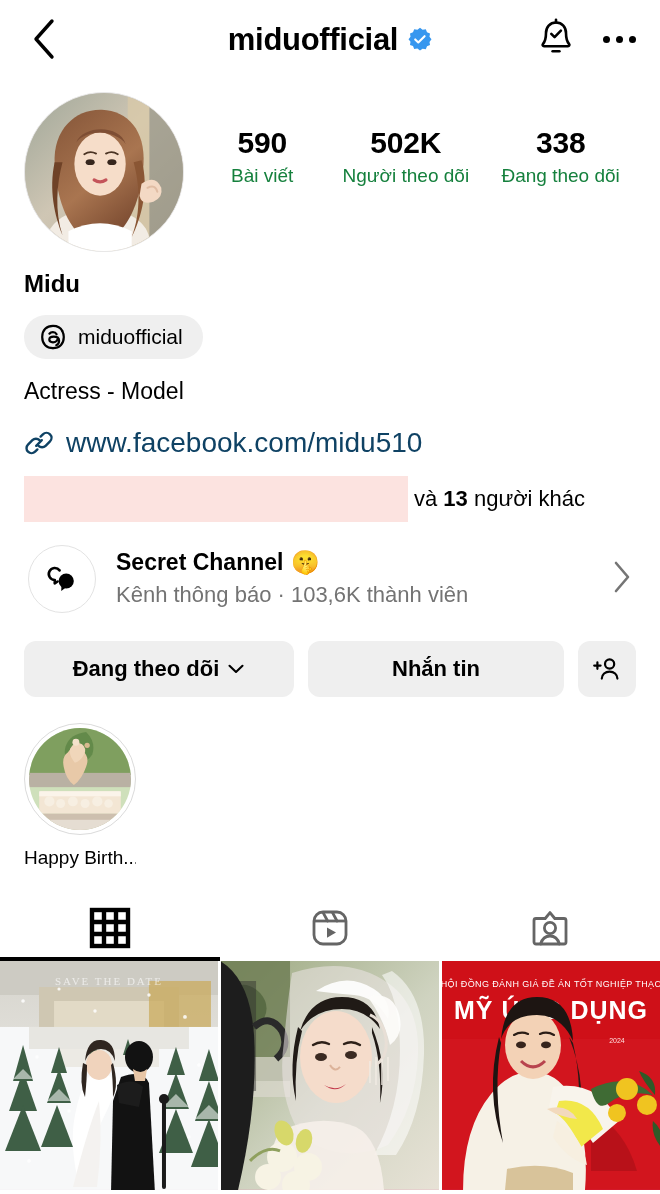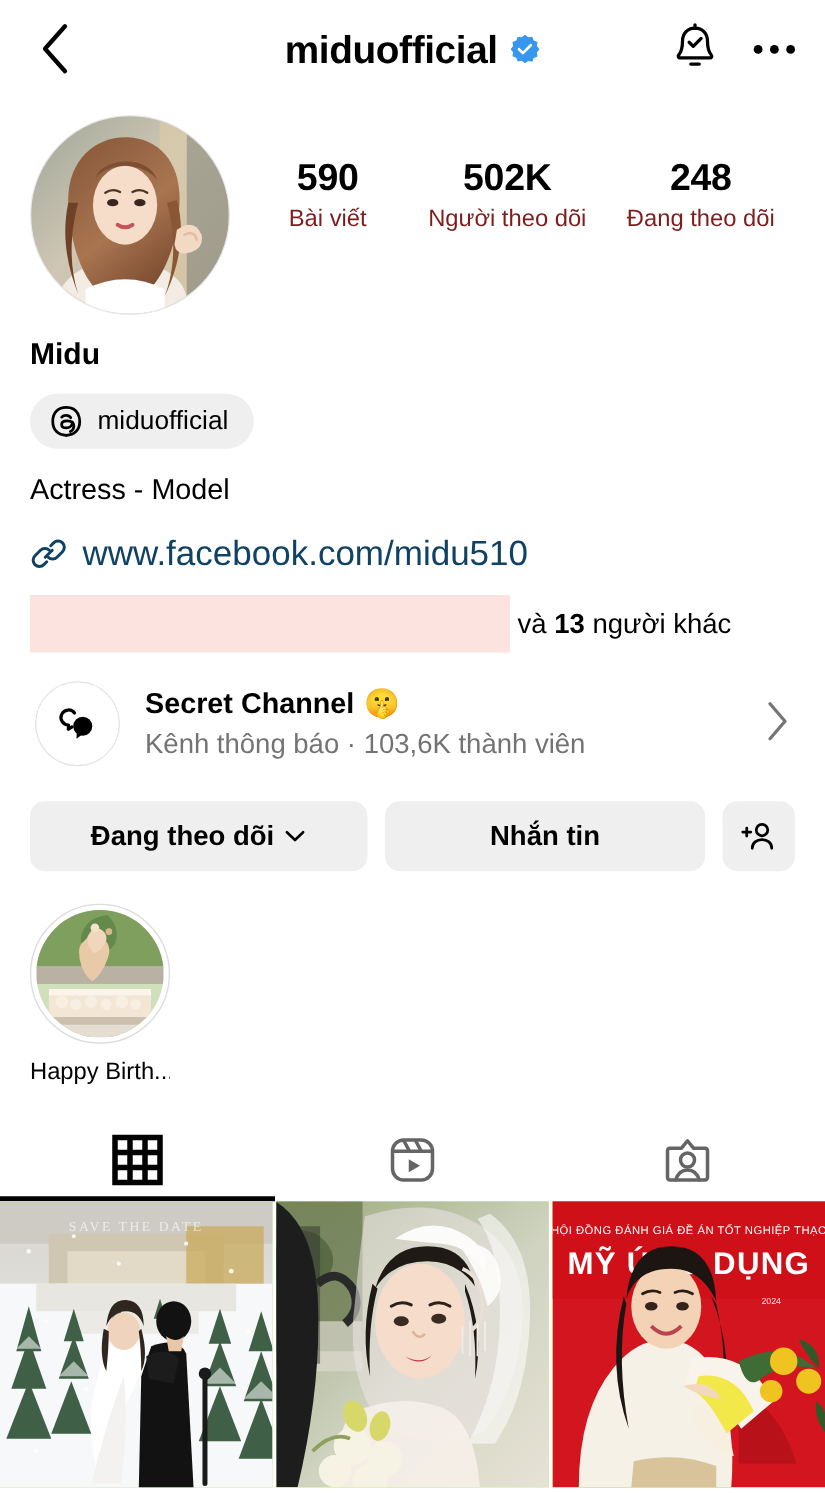--- a/index.html
+++ b/index.html
@@ -71,21 +71,21 @@
   .stats {
     flex:1;
     display:flex;
     justify-content:space-around;
     align-items:flex-start;
     padding-top:34px;
     padding-left:14px;
   }
   .stat { text-align:center; min-width:96px; }
   .stat-num { font-size:30px; font-weight:bold; line-height:1.15; letter-spacing:-0.2px; }
-  .stat-label { font-size:19px; line-height:1.3; margin-top:3px; color:#7f1d1d; }
+  .stat-label { font-size:19px; line-height:1.3; margin-top:3px; color:#15803d; }
 
   
   .bio { padding:18px 24px 0 24px; }
   .display-name { font-size:24px; font-weight:bold; line-height:1.2; }
   .threads-chip {
     display:inline-flex;
     align-items:center;
     gap:12px;
     background:#efefef;
     border-radius:22px;
@@ -219,21 +219,21 @@
     background:#000;
   }
 
   
   .grid {
     display:grid;
     grid-template-columns:repeat(3,1fr);
     gap:3px;
     background:#fff;
   }
-  .cell { position:relative; width:100%; aspect-ratio:1/1.05; overflow:hidden; background:#bef264; }
+  .cell { position:relative; width:100%; aspect-ratio:1/1.05; overflow:hidden; background:#ec4899; }
   .cell svg { display:block; width:100%; height:100%; }
 </style>
 </head>
 <body>
 
 <div class="phone">
 
   <div class="header">
     <div class="back-btn">
       <svg width="26" height="42" viewBox="0 0 26 42" fill="none">
@@ -306,21 +306,21 @@
     <div class="stats">
       <div class="stat">
         <div class="stat-num">590</div>
         <div class="stat-label">Bài viết</div>
       </div>
       <div class="stat">
         <div class="stat-num">502K</div>
         <div class="stat-label">Người theo dõi</div>
       </div>
       <div class="stat">
-        <div class="stat-num">248</div>
+        <div class="stat-num">338</div>
         <div class="stat-label">Đang theo dõi</div>
       </div>
     </div>
   </div>
 
   <div class="bio">
     <div class="display-name">Midu</div>
 
     <div class="threads-chip">
       <svg width="26" height="26" viewBox="0 0 26 26" fill="none">

